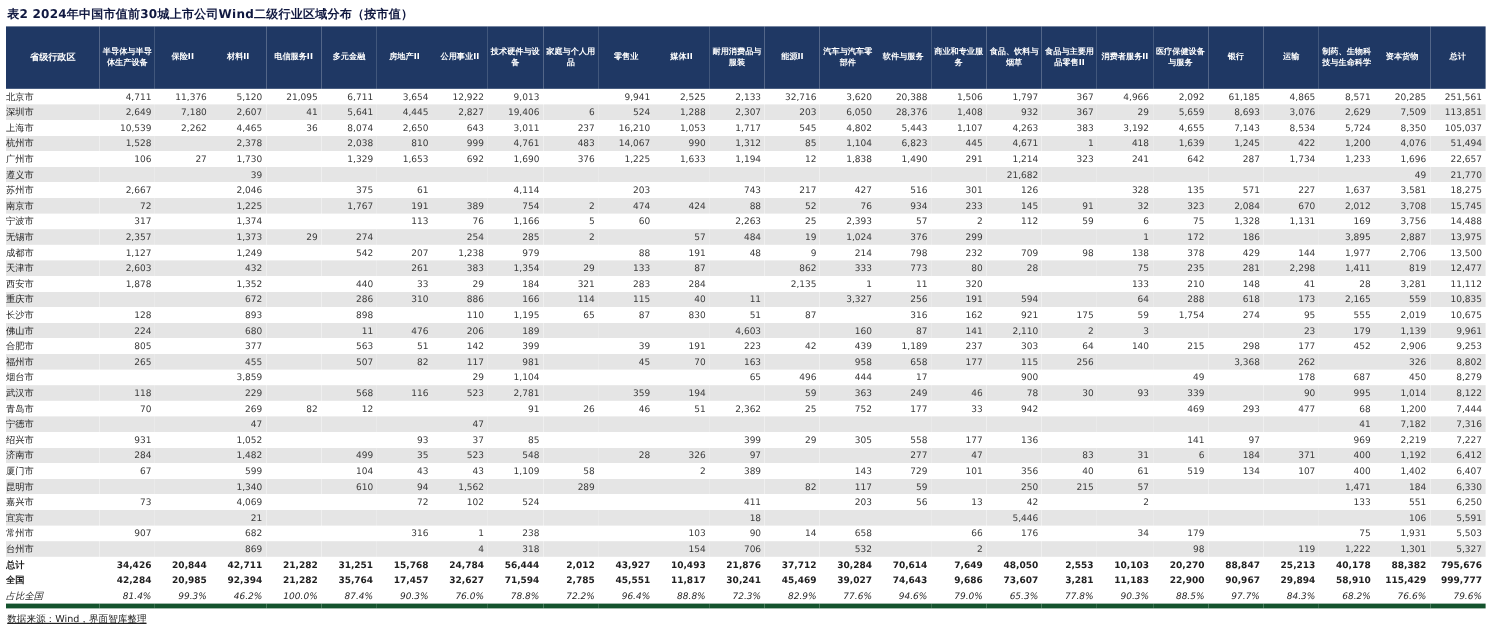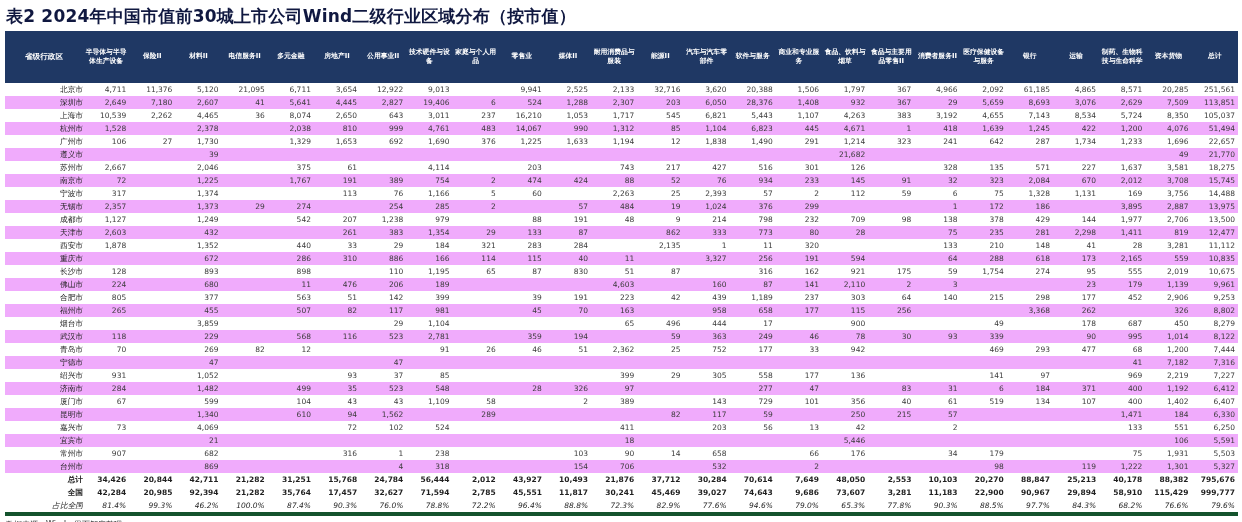--- a/index.html
+++ b/index.html
@@ -1,40 +1,40 @@
 <!DOCTYPE html>
 <html><head>
 <meta charset="utf-8">
 <style>
   html,body{margin:0;padding:0;}
   body{
     width:1242px;height:522px;background:#ffffff;overflow:hidden;
     font-family:"DejaVu Sans","Liberation Sans",sans-serif;
   }
   .title{
-    font-size:17px;font-weight:bold;color:#101840;
+    font-size:10px;font-weight:bold;color:#101840;
     padding:5px 0 3px 6px;letter-spacing:0.2px;
   }
   table{
     border-collapse:collapse;table-layout:fixed;
     width:1233px;margin-left:5px;
   }
   thead th{
     background:#1F3864;color:#ffffff;font-size:6.8px;font-weight:bold;
     text-align:center;vertical-align:middle;padding:2px 1px;line-height:1.35;
     height:48px;word-break:break-all;
   }
   thead th.region-h{font-size:7.6px;margin-left:26px;}
   tbody td{
     font-size:7.5px;color:#3b3b3b;text-align:right;
     padding:0 3px 0 0;height:13px;line-height:13px;
     white-space:nowrap;overflow:hidden;
   }
-  tbody td.region{text-align:right;color:#222;padding:0;font-size:7.7px;}
-  tr.alt{background:#f0abfc;}
+  tbody td.region{text-align:left;color:#222;padding:0;font-size:7.7px;}
+  tr.alt{background:#e5e5e5;}
   tr.bold td{font-weight:bold;color:#1f1f1f;}
   tr.italic td{font-style:italic;color:#1f1f1f;}
   tr.lastline td{border-bottom:4px solid #14532d;}
   .source{font-size:8px;color:#222;padding:3px 0 0 6px;text-decoration:underline;}
 </style>
 </head>
 <body>
 
 <div class="title">表2 2024年中国市值前30城上市公司Wind二级行业区域分布（按市值）</div>
 
@@ -137,21 +137,21 @@
         <td>36</td>
         <td>8,074</td>
         <td>2,650</td>
         <td>643</td>
         <td>3,011</td>
         <td>237</td>
         <td>16,210</td>
         <td>1,053</td>
         <td>1,717</td>
         <td>545</td>
-        <td>6,821</td>
+        <td>4,802</td>
         <td>5,443</td>
         <td>1,107</td>
         <td>4,263</td>
         <td>383</td>
         <td>3,192</td>
         <td>4,655</td>
         <td>7,143</td>
         <td>8,534</td>
         <td>5,724</td>
         <td>8,350</td>

